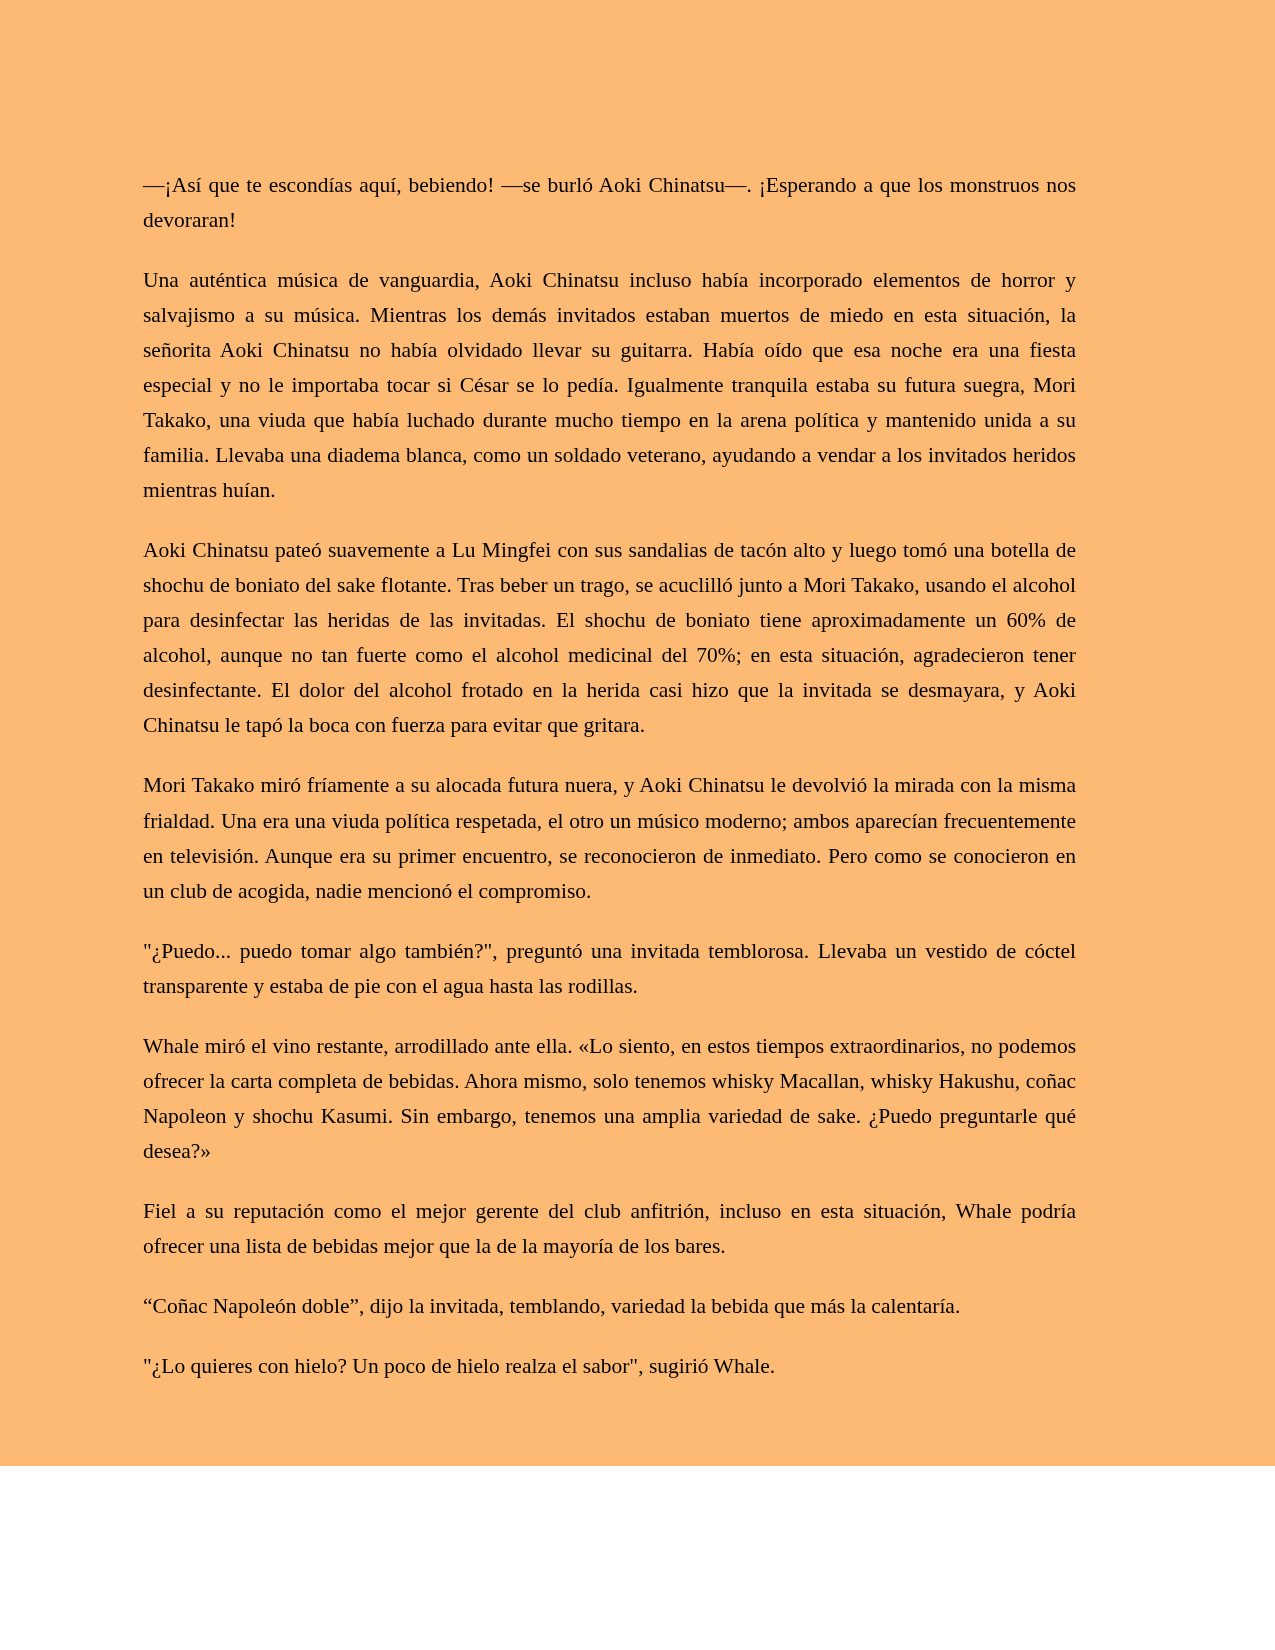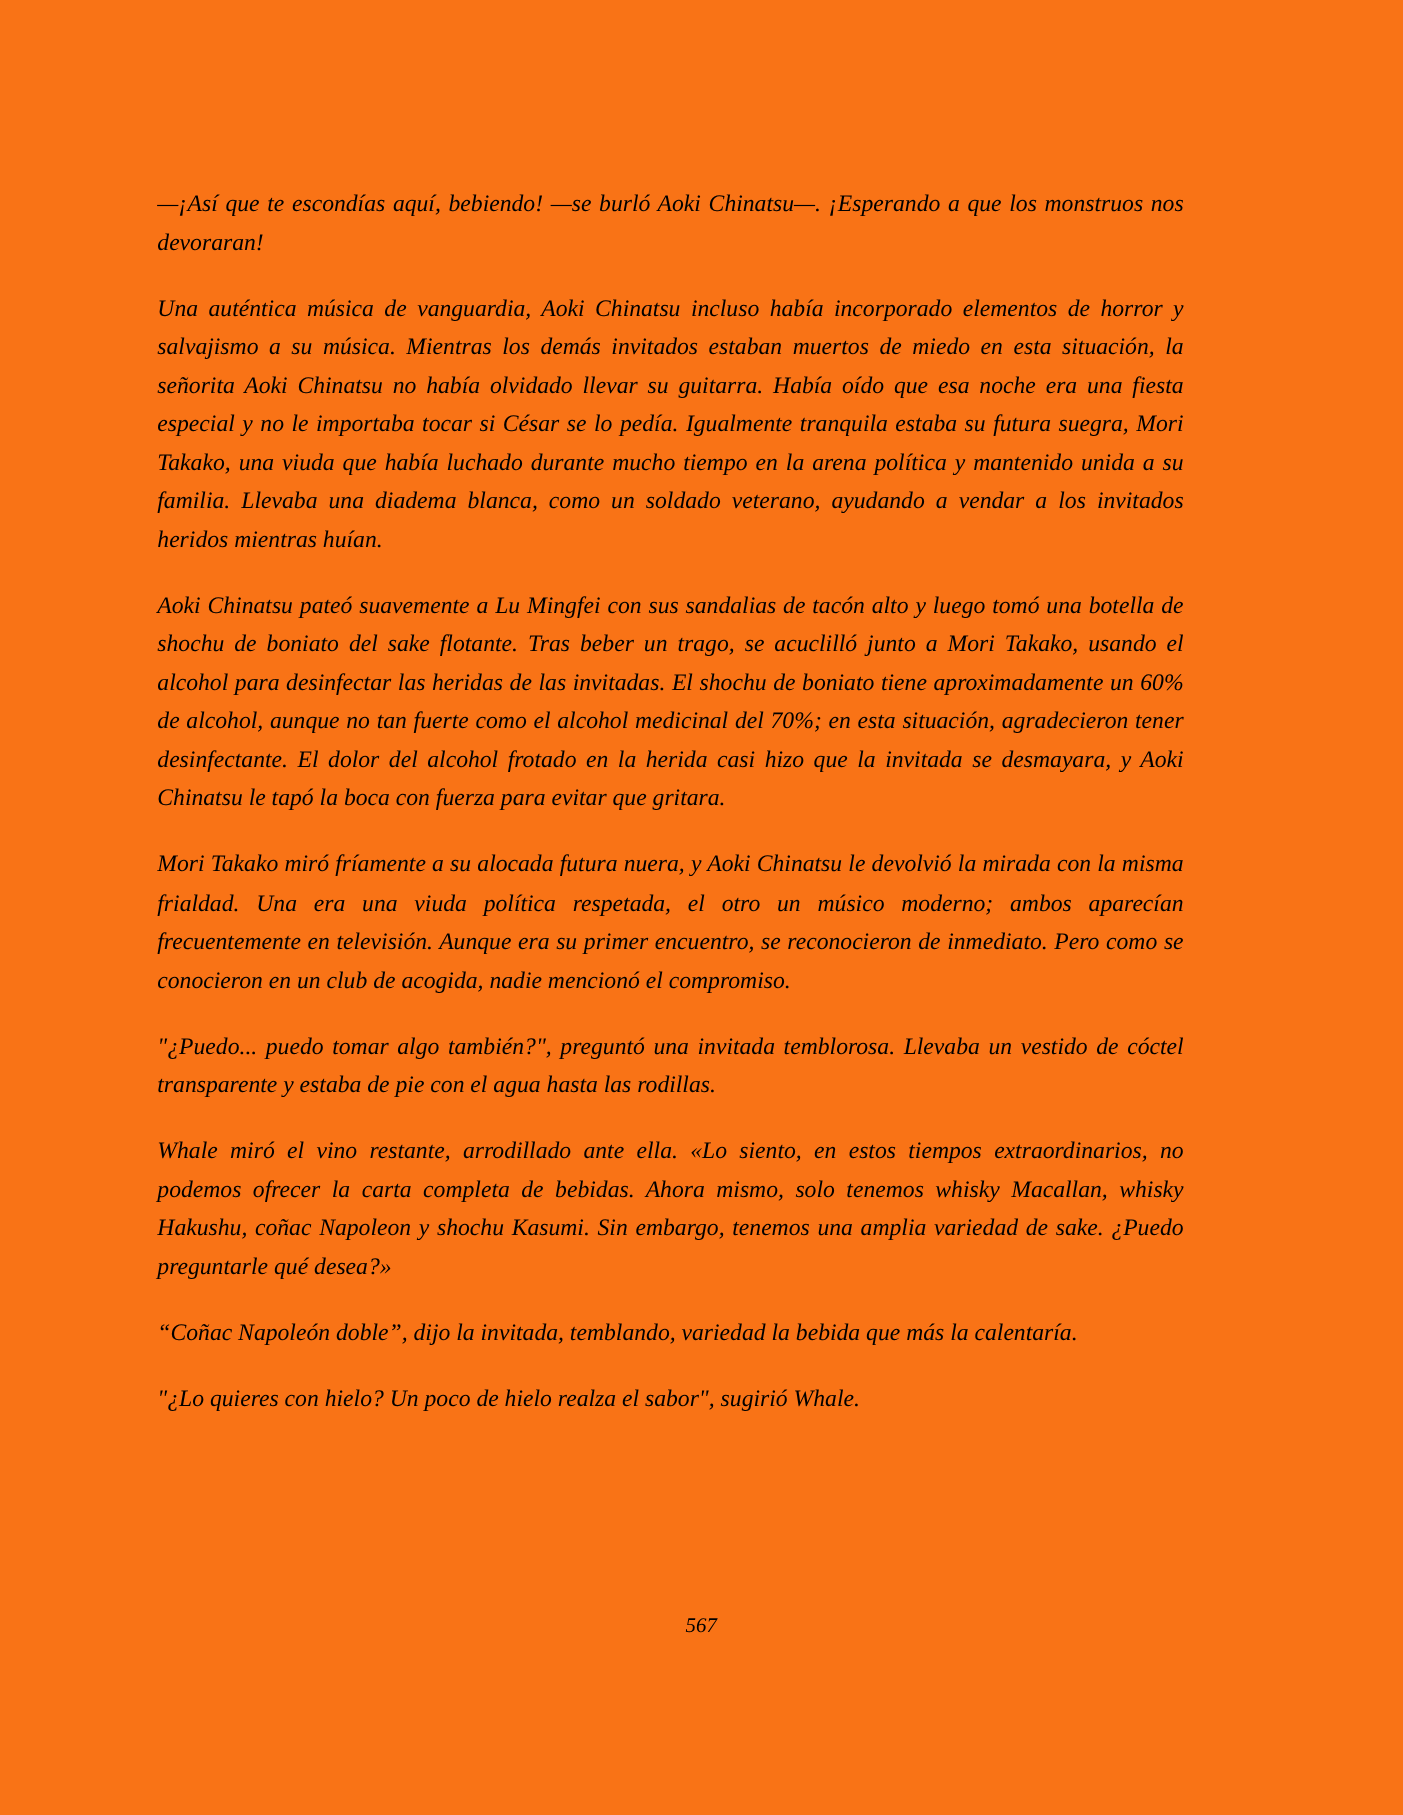--- a/index.html
+++ b/index.html
@@ -2,27 +2,26 @@
 <html><head>
 <meta charset="utf-8">
 <style>
   html, body {
     margin: 0;
     padding: 0;
     background: #ffffff;
   }
   .page {
     width: 1275px;
-    height: 1650px;
-    background: #f97316;
+    height: 1466px;
+    background: #fdba74;
     position: relative;
     box-sizing: border-box;
     font-family: "Liberation Serif", "DejaVu Serif", serif;
     color: #000000;
-    font-style: italic;
   }
   .content {
     position: absolute;
     left: 143px;
     top: 168px;
     width: 933px;
   }
   .para {
     font-size: 21.5px;
     line-height: 1.63;
@@ -48,17 +47,18 @@
 <body>
 
 <div class="page">
   <div class="content">
     <p class="para">—¡Así que te escondías aquí, bebiendo! —se burló Aoki Chinatsu—. ¡Esperando a que los monstruos nos devoraran!</p>
     <p class="para">Una auténtica música de vanguardia, Aoki Chinatsu incluso había incorporado elementos de horror y salvajismo a su música. Mientras los demás invitados estaban muertos de miedo en esta situación, la señorita Aoki Chinatsu no había olvidado llevar su guitarra. Había oído que esa noche era una fiesta especial y no le importaba tocar si César se lo pedía. Igualmente tranquila estaba su futura suegra, Mori Takako, una viuda que había luchado durante mucho tiempo en la arena política y mantenido unida a su familia. Llevaba una diadema blanca, como un soldado veterano, ayudando a vendar a los invitados heridos mientras huían.</p>
     <p class="para">Aoki Chinatsu pateó suavemente a Lu Mingfei con sus sandalias de tacón alto y luego tomó una botella de shochu de boniato del sake flotante. Tras beber un trago, se acuclilló junto a Mori Takako, usando el alcohol para desinfectar las heridas de las invitadas. El shochu de boniato tiene aproximadamente un 60% de alcohol, aunque no tan fuerte como el alcohol medicinal del 70%; en esta situación, agradecieron tener desinfectante. El dolor del alcohol frotado en la herida casi hizo que la invitada se desmayara, y Aoki Chinatsu le tapó la boca con fuerza para evitar que gritara.</p>
     <p class="para">Mori Takako miró fríamente a su alocada futura nuera, y Aoki Chinatsu le devolvió la mirada con la misma frialdad. Una era una viuda política respetada, el otro un músico moderno; ambos aparecían frecuentemente en televisión. Aunque era su primer encuentro, se reconocieron de inmediato. Pero como se conocieron en un club de acogida, nadie mencionó el compromiso.</p>
     <p class="para">"¿Puedo... puedo tomar algo también?", preguntó una invitada temblorosa. Llevaba un vestido de cóctel transparente y estaba de pie con el agua hasta las rodillas.</p>
     <p class="para">Whale miró el vino restante, arrodillado ante ella. «Lo siento, en estos tiempos extraordinarios, no podemos ofrecer la carta completa de bebidas. Ahora mismo, solo tenemos whisky Macallan, whisky Hakushu, coñac Napoleon y shochu Kasumi. Sin embargo, tenemos una amplia variedad de sake. ¿Puedo preguntarle qué desea?»</p>
+    <p class="para">Fiel a su reputación como el mejor gerente del club anfitrión, incluso en esta situación, Whale podría ofrecer una lista de bebidas mejor que la de la mayoría de los bares.</p>
     <p class="para">“Coñac Napoleón doble”, dijo la invitada, temblando, variedad la bebida que más la calentaría.</p>
     <p class="para">"¿Lo quieres con hielo? Un poco de hielo realza el sabor", sugirió Whale.</p>
   </div>
   <div class="page-number">567</div>
 </div>
 
 </body></html>

